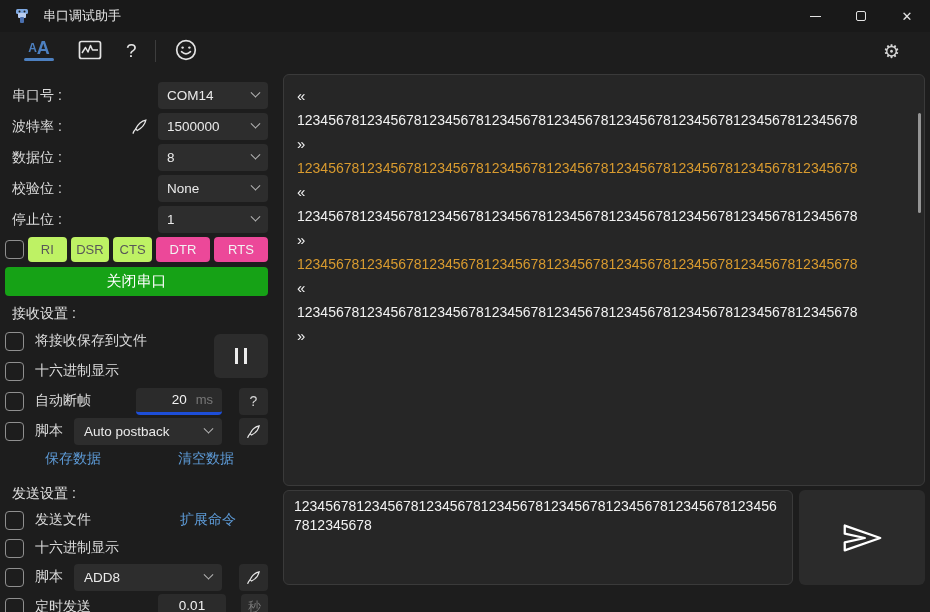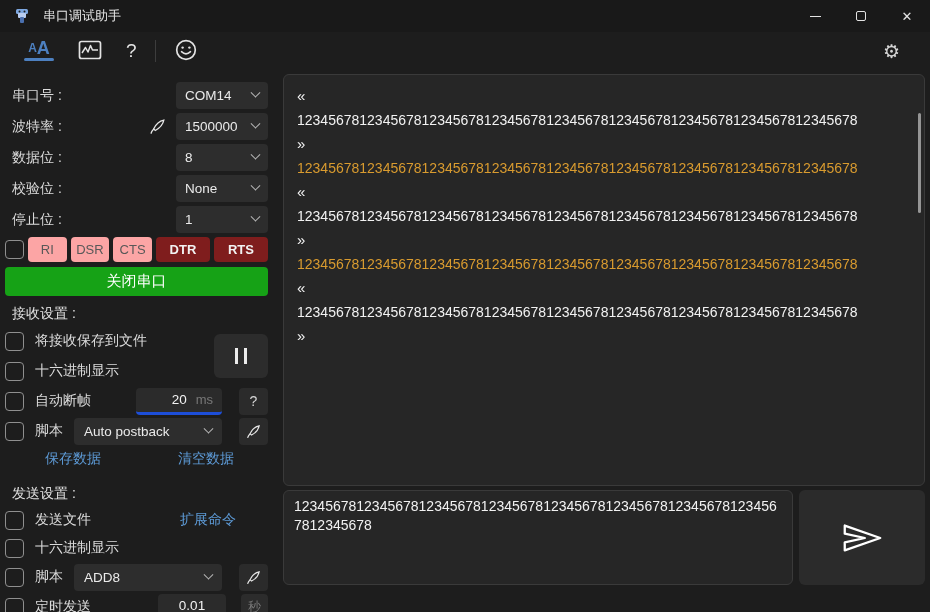--- a/index.html
+++ b/index.html
@@ -31,27 +31,27 @@
   .tool-divider { width:1px; height:22px; background:#3d3d3d; margin:0 6px; }
   .gear-btn { position:absolute; right:18px; top:2px; font-size:19px; color:#d5d5d5; }
   
   .content { display:flex; height:542px; }
   .left { width:283px; padding:10px 15px 0 5px; flex-shrink:0; }
   .right { flex:1; display:flex; flex-direction:column; padding-right:5px; }
   
   .combo-row { display:flex; align-items:center; height:31px; }
   .combo-row .lbl { margin-left:7px; flex:1; color:#dcdcdc; }
   .quill-btn { margin-right:9px; display:flex; }
-  .select { width:92px; height:27px; background:#2d2d2d; border-radius:4px; display:flex; align-items:center; padding:0 9px; color:#eaeaea; font-size:13.5px; }
+  .select { width:110px; height:27px; background:#2d2d2d; border-radius:4px; display:flex; align-items:center; padding:0 9px; color:#eaeaea; font-size:13.5px; }
   .chev { margin-left:auto; width:7px; height:7px; border-right:1.4px solid #b9b9b9; border-bottom:1.4px solid #b9b9b9; transform:rotate(45deg) translate(-2px,-2px); }
   .pins-row { display:flex; align-items:center; gap:4px; height:27px; margin-top:1px; }
   .checkbox { width:19px; height:19px; border:1px solid #8f8f8f; border-radius:4px; background:transparent; flex-shrink:0; }
   .pin { height:25px; border-radius:4px; display:flex; align-items:center; justify-content:center; font-size:13px; }
-  .pin.off { background:#fca5a5; color:#585858; flex:1; }
-  .pin.on  { background:#7f1d1d; color:#f2f2f2; flex:1.4;font-weight:bold; }
+  .pin.off { background:#bef264; color:#585858; flex:1; }
+  .pin.on  { background:#ec4899; color:#f2f2f2; flex:1.4; }
   .open-btn { margin-top:4px; height:29px; border-radius:4px; background:#16a216; color:#ffffff; font-size:15px; display:flex; align-items:center; justify-content:center; }
   .section-hdr { margin:9px 0 2px 7px; color:#e0e0e0; height:19px; }
   .two-col { display:flex; align-items:center;text-align:right; }
   .two-col .rows { flex:1; }
   .chk-row { display:flex; align-items:center; height:30px; gap:11px; }
   .chk-row .lbl { color:#dcdcdc; }
   .pause-btn { width:54px; height:44px; background:#2c2c2c; border-radius:6px; display:flex; align-items:center; justify-content:center; gap:6px; }
   .pause-bar { width:3px; height:16px; background:#ececec; }
   .num-input { height:27px; background:#2b2b2b; border-radius:4px; border-bottom:3px solid #1d4ed8; display:flex; align-items:center; justify-content:flex-end; padding:0 9px; gap:9px; }
   .num-input .val { color:#f2f2f2; font-size:13.5px; }

